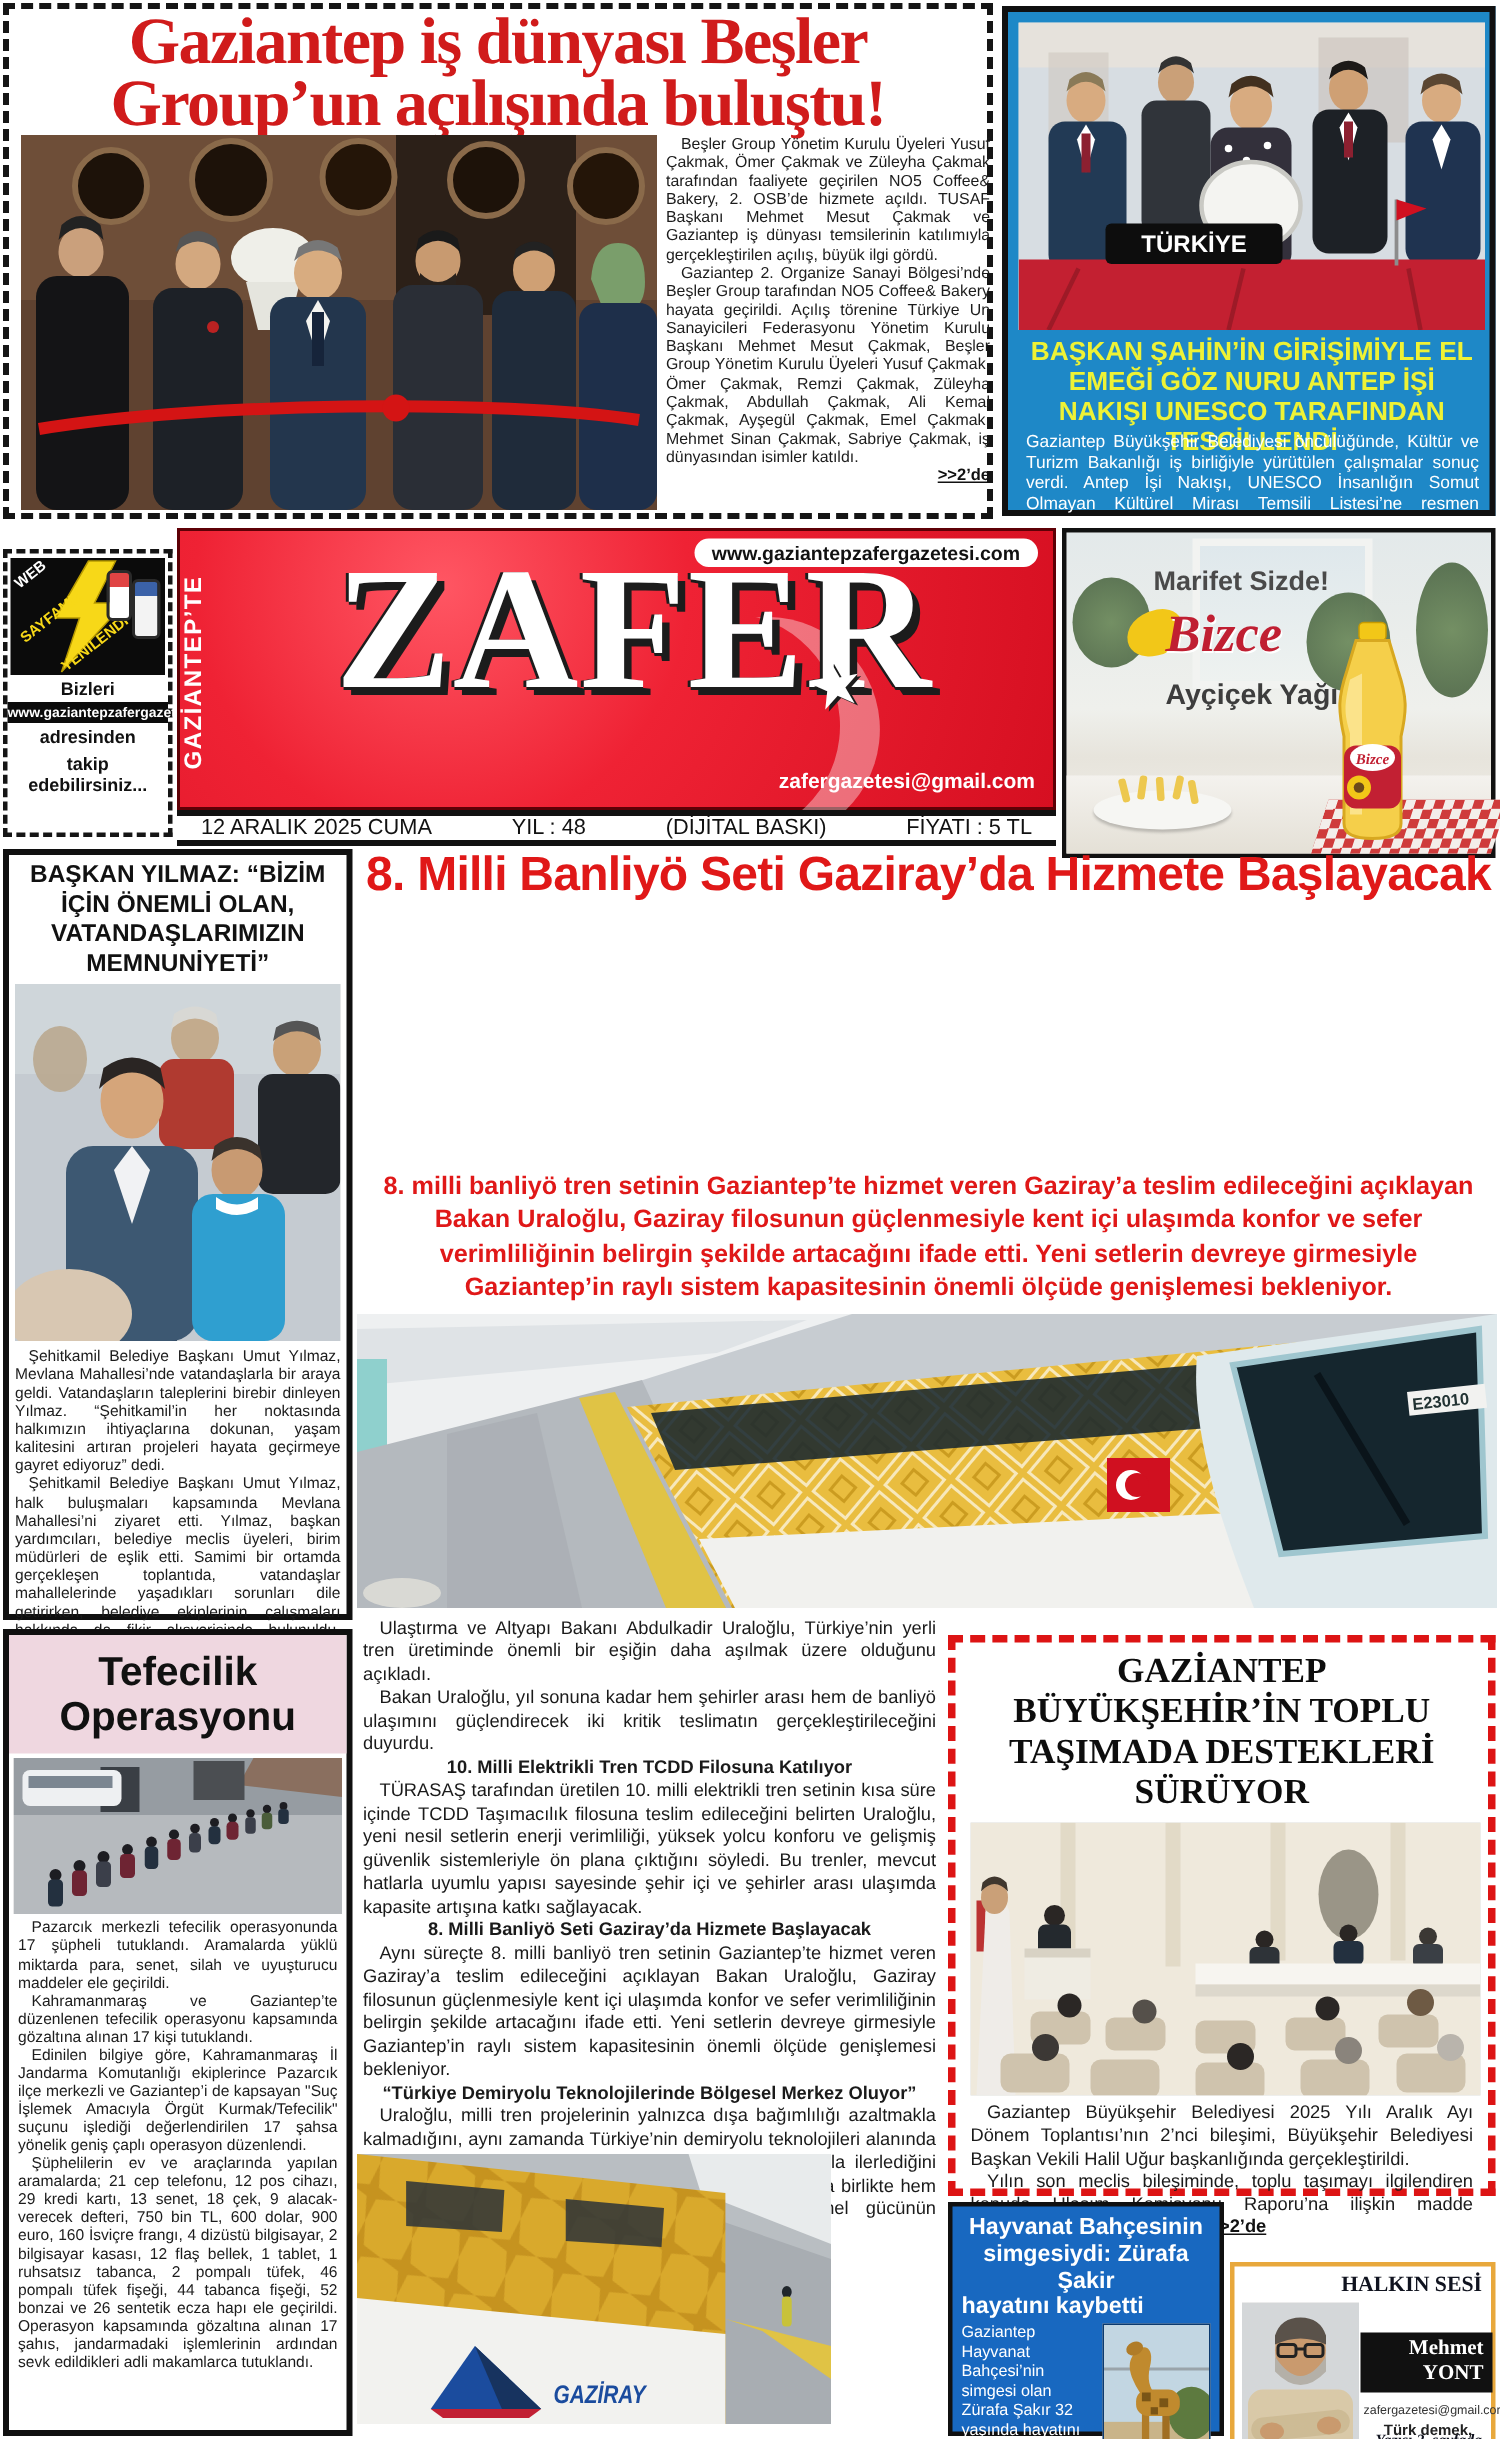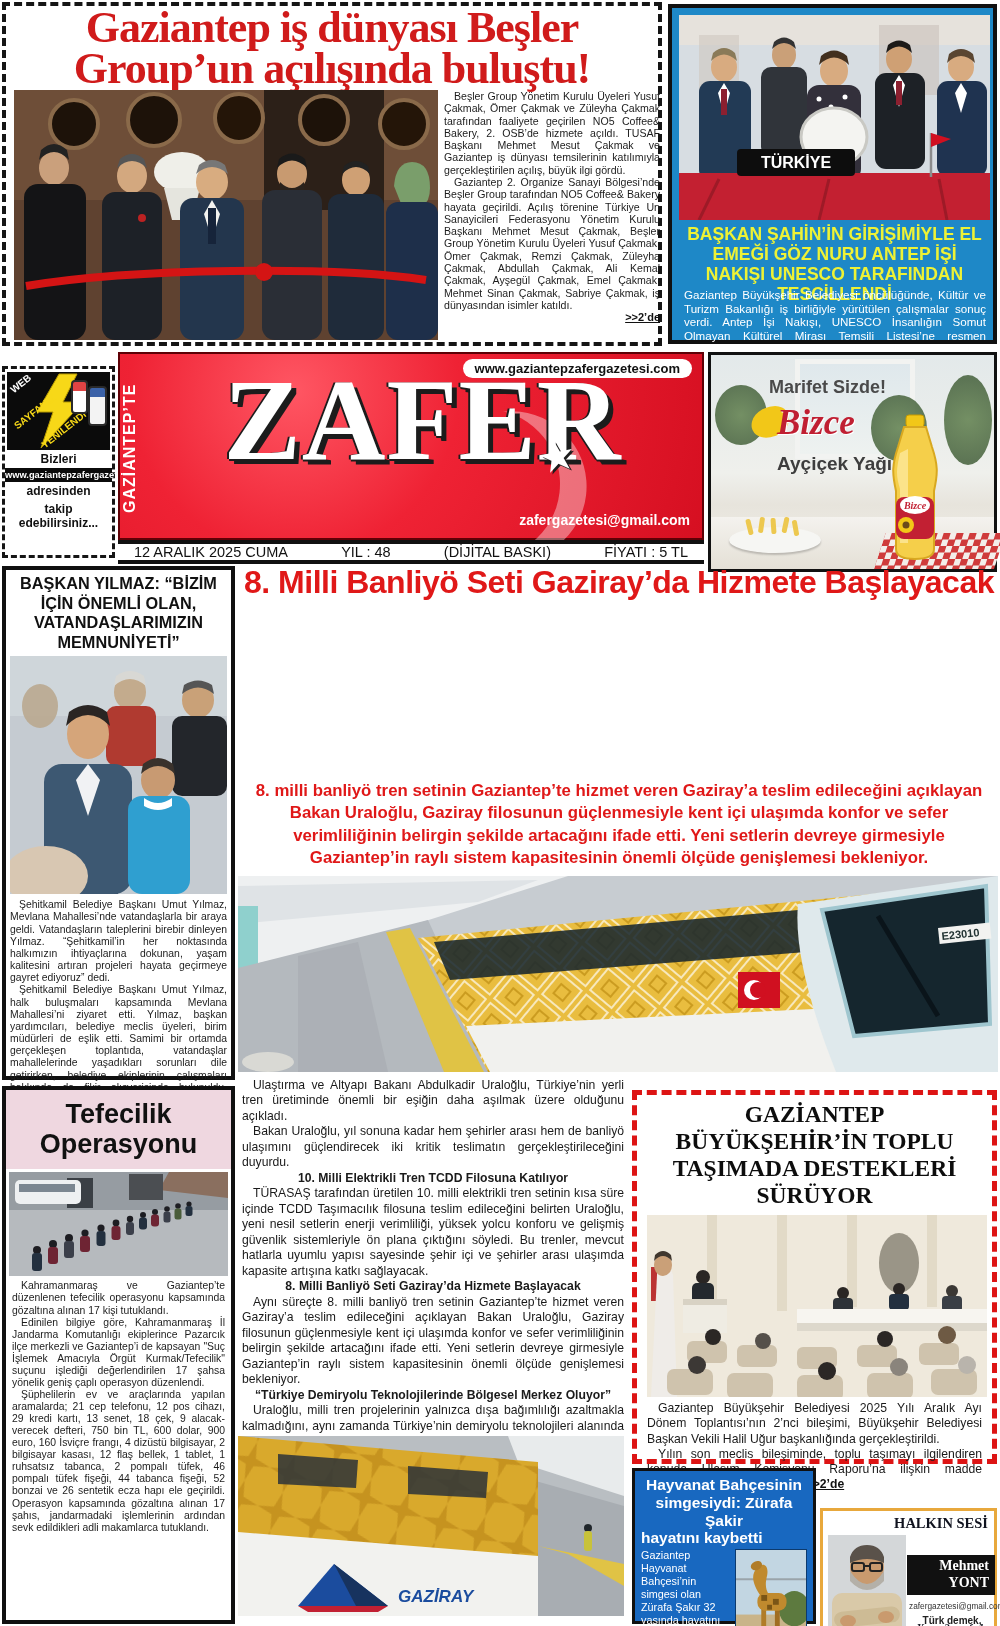--- a/index.html
+++ b/index.html
@@ -83,21 +83,21 @@
   #l2-body p{text-indent:9px;}
 
   
   #kicker{left:240px;top:564px;width:758px;text-align:center;color:#e01818;font-weight:bold;font-size:32px;letter-spacing:-.5px;}
   #mainhl{left:238px;top:598px;width:760px;text-align:center;font-family:"Liberation Serif",serif;font-weight:bold;font-size:83px;line-height:1.12;letter-spacing:-3px;color:#0d0d0d;}
   #deck{left:242px;top:780px;width:754px;text-align:center;color:#e01818;font-weight:bold;font-size:16.8px;line-height:1.33;}
   #main-photo{left:238px;top:876px;width:760px;height:196px;}
   #main-body{left:242px;top:1078px;width:382px;font-size:12.2px;line-height:1.27;text-align:justify;color:#1a1a1a;}
   #main-body p{text-indent:11px;}
   #main-body .sub{font-weight:bold;text-align:center;text-indent:0;}
-  #train2-photo{left:238px;top:1436px;width:386px;height:180px;}
+  #train2-photo{left:238px;top:1436px;width:316px;height:180px;}
 
   
   #metro{left:632px;top:1090px;width:365px;height:374px;border:5px dashed #dd1414;background:#fff;padding:6px 10px;}
   #metro-hl{text-align:center;font-family:"Liberation Serif",serif;font-weight:bold;font-size:23.5px;line-height:1.15;color:#0d0d0d;}
   #metro-photo{width:340px;height:182px;margin:6px auto 4px;}
   #metro-body{font-size:12.2px;line-height:1.25;text-align:justify;color:#1a1a1a;}
   #metro-body p{text-indent:11px;}
   #metro-body .cont{color:#111;}
 
   
@@ -379,20 +379,21 @@
               <rect x="-3.5" y="2.5" width="7" height="11" rx="2.5" fill="#4a5d3a"></rect>
             </g>
           <g transform="translate(180,32)">
               <circle r="2.6" fill="#1d1d22"></circle>
               <rect x="-3.5" y="2" width="7" height="10" rx="2.5" fill="#23303f"></rect>
             </g>
         </g>
       </svg>
     </div>
     <div id="l2-body">
+      <p>Pazarcık merkezli tefecilik operasyonunda 17 şüpheli tutuklandı. Aramalarda yüklü miktarda para, senet, silah ve uyuşturucu maddeler ele geçirildi.</p>
       <p>Kahramanmaraş ve Gaziantep’te düzenlenen tefecilik operasyonu kapsamında gözaltına alınan 17 kişi tutuklandı.</p>
       <p>Edinilen bilgiye göre, Kahramanmaraş İl Jandarma Komutanlığı ekiplerince Pazarcık ilçe merkezli ve Gaziantep’i de kapsayan "Suç İşlemek Amacıyla Örgüt Kurmak/Tefecilik" suçunu işlediği değerlendirilen 17 şahsa yönelik geniş çaplı operasyon düzenlendi.</p>
       <p>Şüphelilerin ev ve araçlarında yapılan aramalarda; 21 cep telefonu, 12 pos cihazı, 29 kredi kartı, 13 senet, 18 çek, 9 alacak-verecek defteri, 750 bin TL, 600 dolar, 900 euro, 160 İsviçre frangı, 4 dizüstü bilgisayar, 2 bilgisayar kasası, 12 flaş bellek, 1 tablet, 1 ruhsatsız tabanca, 2 pompalı tüfek, 46 pompalı tüfek fişeği, 44 tabanca fişeği, 52 bonzai ve 26 sentetik ecza hapı ele geçirildi. Operasyon kapsamında gözaltına alınan 17 şahıs, jandarmadaki işlemlerinin ardından sevk edildikleri adli makamlarca tutuklandı.</p>
     </div>
   </div>
 
   <div class="abs" id="kicker">8. Milli Banliyö Seti Gaziray’da Hizmete Başlayacak</div>
   <div class="abs" id="deck">8. milli banliyö tren setinin Gaziantep’te hizmet veren Gaziray’a teslim edileceğini açıklayan Bakan Uraloğlu, Gaziray filosunun güçlenmesiyle kent içi ulaşımda konfor ve sefer verimliliğinin belirgin şekilde artacağını ifade etti. Yeni setlerin devreye girmesiyle Gaziantep’in raylı sistem kapasitesinin önemli ölçüde genişlemesi bekleniyor.</div>
 
   <div class="abs photo" id="main-photo">

